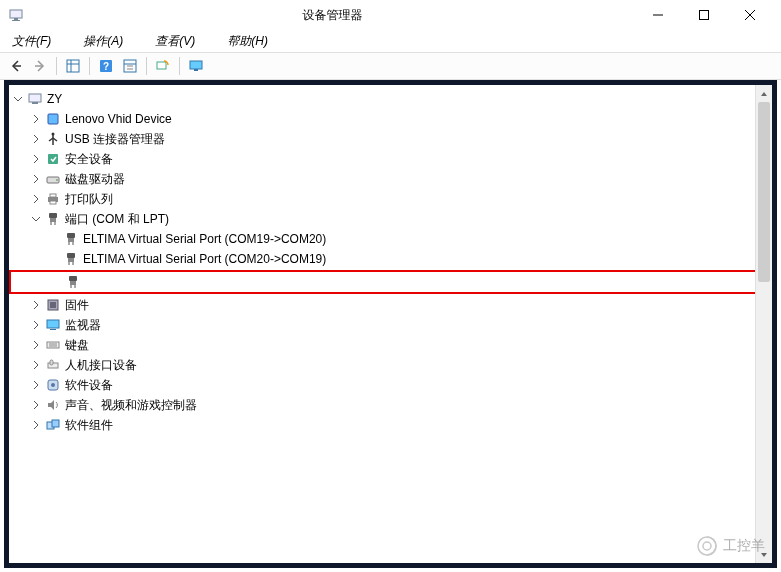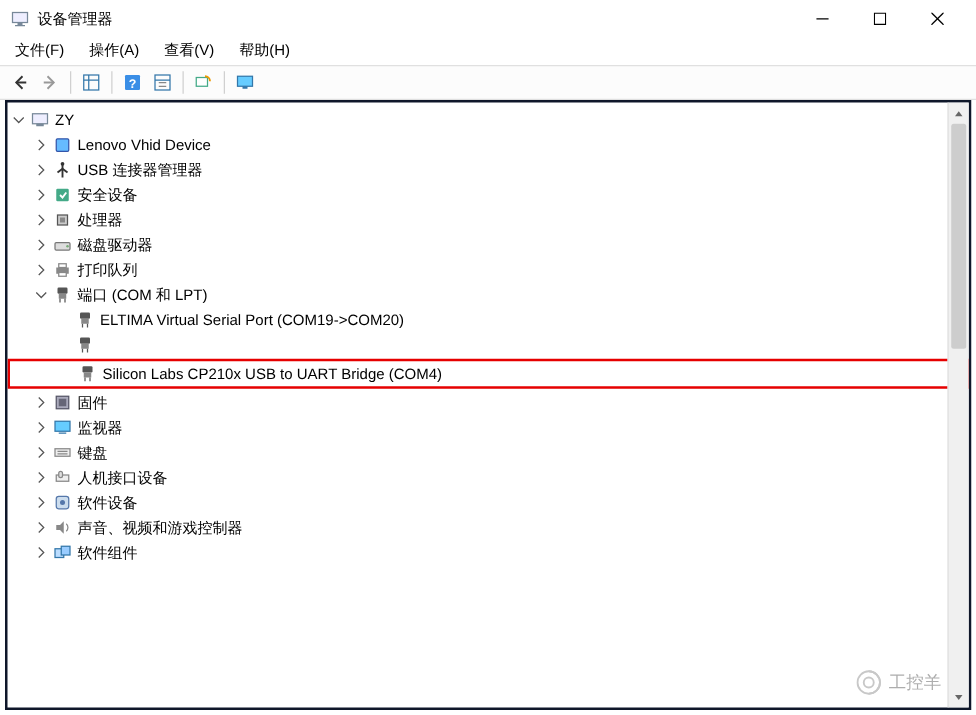--- a/index.html
+++ b/index.html
@@ -11,50 +11,52 @@
     height: 572px;
     overflow: hidden;
     position: relative;
   }
   .titlebar {
     height: 30px;
     display: flex;
     align-items: center;
     padding: 12px 8px;
     border-bottom: 0;
+    text-align: center;
   }
   .titlebar .icon { width: 16px; height: 16px; margin-right: 6px; }
   .titlebar .title { flex: 1; }
   .winbtns { display: flex; gap: 0; }
   .winbtn { width: 46px; height: 28px; display: flex; align-items: center; justify-content: center; }
   .winbtn svg { width: 10px; height: 10px; }
   .menubar {
     height: 22px;
     display: flex;
-    align-items: flex-start;
+    align-items: flex-end;
     padding: 0 8px;
-    gap: 12px;
+    gap: 24px;
+    font-style: italic;
   }
   .menuitem { padding: 2px 4px; }
   .toolbar {
     height: 28px;
     border-top: 1px solid #e0e0e0;
     border-bottom: 1px solid #e0e0e0;
     display: flex;
     align-items: center;
     padding: 0 6px;
     gap: 4px;
     background: #fcfcfc;
   }
   .tbtn { width: 20px; height: 20px; display: flex; align-items: center; justify-content: center; }
   .tsep { width: 1px; height: 18px; background: #d0d0d0; margin: 0 2px; }
   .content {
     position: absolute;
     top: 80px; left: 4px; right: 4px; bottom: 4px;
-    border: 2px solid #0f172a;
+    border: 5px solid #0f172a;
     overflow: hidden;
     background: #fff;
   }
   .tree { padding: 4px 0; }
   .row {
     display: flex;
     align-items: center;
     height: 20px;
     padding-left: 2px;
     white-space: nowrap;
@@ -79,21 +81,21 @@
     width: 17px;
     background: #f0f0f0;
     border-left: 1px solid #e0e0e0;
     display: flex; flex-direction: column;
   }
   .sb-btn { height: 17px; display: flex; align-items: center; justify-content: center; color: #666; }
   .sb-track { flex: 1; position: relative; }
   .sb-thumb { position: absolute; left: 2px; right: 2px; top: 0; height: 180px; background: #cdcdcd; border-radius: 2px; }
   .watermark {
     position: absolute;
-    right: 28px;
+    right: 16px;
     bottom: 16px;
     color: #999;
     font-size: 14px;
     display: flex;
     align-items: center;
     gap: 6px;
     opacity: 0.8;
   }
 </style>
 </head>
@@ -244,35 +246,20 @@
               <path d="M3 1 L7 5 L3 9" fill="none" stroke="#555" stroke-width="1"></path>
             </svg>
           </span>
           <span class="nodeicon">
             <svg viewBox="0 0 16 16">
               <rect x="3" y="3" width="10" height="10" fill="#4a8" rx="1"></rect>
               <path d="M6 8 l2 2 l3-4" stroke="#fff" fill="none" stroke-width="1.5"></path>
             </svg>
           </span>
           <span class="label">安全设备</span>
-        </div>
-        <div class="row">
-          <span class="indent"></span>
-          <span class="expander">
-            <svg width="10" height="10" viewBox="0 0 10 10">
-              <path d="M3 1 L7 5 L3 9" fill="none" stroke="#555" stroke-width="1"></path>
-            </svg>
-          </span>
-          <span class="nodeicon">
-            <svg viewBox="0 0 16 16">
-              <rect x="4" y="4" width="8" height="8" fill="#ccc" stroke="#555"></rect>
-              <rect x="6" y="6" width="4" height="4" fill="#888"></rect>
-            </svg>
-          </span>
-          <span class="label">处理器</span>
         </div>
         <div class="row">
           <span class="indent"></span>
           <span class="expander">
             <svg width="10" height="10" viewBox="0 0 10 10">
               <path d="M3 1 L7 5 L3 9" fill="none" stroke="#555" stroke-width="1"></path>
             </svg>
           </span>
           <span class="nodeicon">
             <svg viewBox="0 0 16 16">
@@ -337,36 +324,36 @@
         <span class="indent"></span>
       <span class="expander"></span>
       <span class="nodeicon">
           <svg viewBox="0 0 16 16">
             <rect x="4" y="2" width="8" height="5" fill="#555" rx="1"></rect>
             <rect x="5" y="7" width="6" height="4" fill="#888"></rect>
             <line x1="6" y1="11" x2="6" y2="14" stroke="#555"></line>
             <line x1="10" y1="11" x2="10" y2="14" stroke="#555"></line>
           </svg>
         </span>
+      <span class="label">ELTIMA Virtual Serial Port (COM20-&gt;COM19)</span>
     </div>
 
     <div class="highlight-box">
       <div class="row">
         <span class="indent"></span>
           <span class="indent"></span>
         <span class="expander"></span>
         <span class="nodeicon">
             <svg viewBox="0 0 16 16">
               <rect x="4" y="2" width="8" height="5" fill="#555" rx="1"></rect>
               <rect x="5" y="7" width="6" height="4" fill="#888"></rect>
               <line x1="6" y1="11" x2="6" y2="14" stroke="#555"></line>
               <line x1="10" y1="11" x2="10" y2="14" stroke="#555"></line>
             </svg>
           </span>
-        <span class="label">Silicon Labs CP210x USB to UART Bridge (COM4)</span>
       </div>
     </div>
 
     <div id="cat-block-2">
         <div class="row">
           <span class="indent"></span>
           <span class="expander">
             <svg width="10" height="10" viewBox="0 0 10 10">
               <path d="M3 1 L7 5 L3 9" fill="none" stroke="#555" stroke-width="1"></path>
             </svg>

